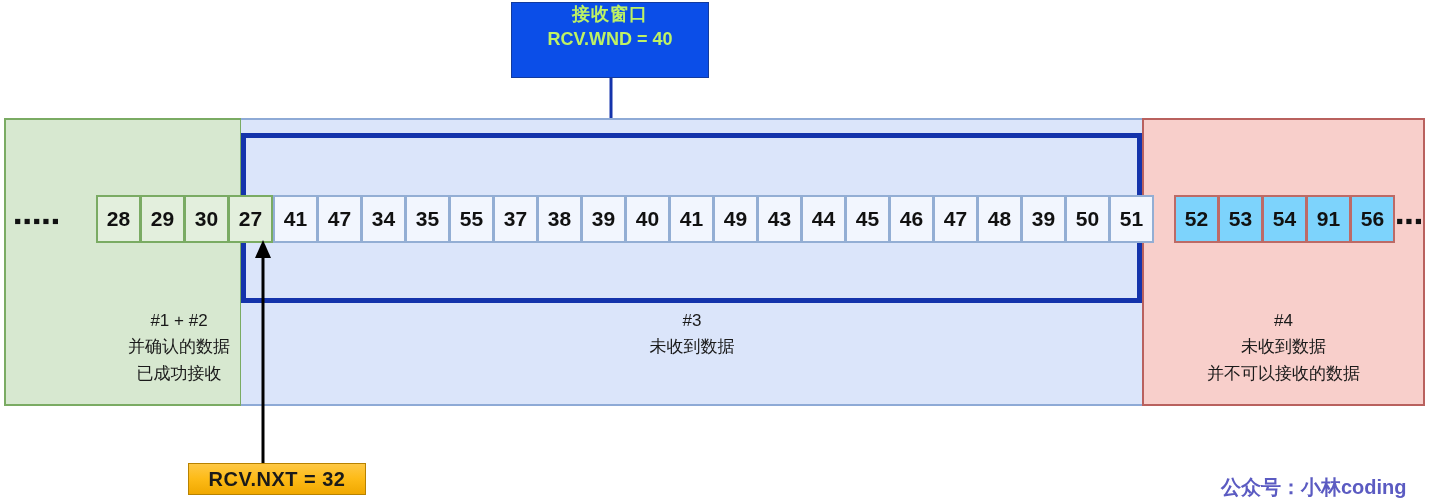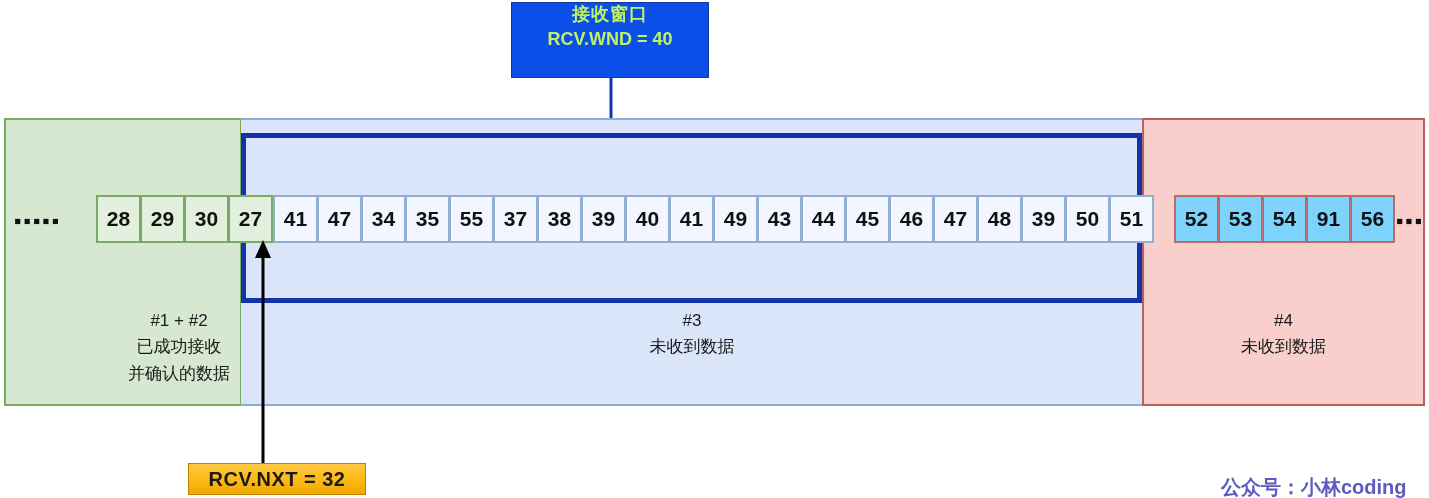--- a/index.html
+++ b/index.html
@@ -254,32 +254,33 @@
   <div class="cellrow row-red">
       <div class="cell red">52</div>
       <div class="cell red">53</div>
       <div class="cell red">54</div>
       <div class="cell red">91</div>
       <div class="cell red">56</div>
     </div>
 
   <div class="caption cap-green">
     <div>#1 + #2</div>
+    <div>并确认的数据</div>
     <div>已成功接收</div>
-    <div>并确认的数据</div>
   </div>
 
   <div class="caption cap-blue">
     <div>#3</div>
     <div>未收到数据</div>
   </div>
 
   <div class="caption cap-red">
     <div>#4</div>
     <div>未收到数据</div>
+    <div>并不可以接收的数据</div>
   </div>
 
   <svg class="nxt-arrow" viewBox="0 0 16 228">
     <line x1="8" y1="228" x2="8" y2="14" stroke="#000000" stroke-width="3"></line>
     <polygon points="0,18 16,18 8,0" fill="#000000"></polygon>
   </svg>
 
   <div class="nxt-badge">RCV.NXT = 32</div>
 
   <div class="watermark">公众号：小林coding</div>

